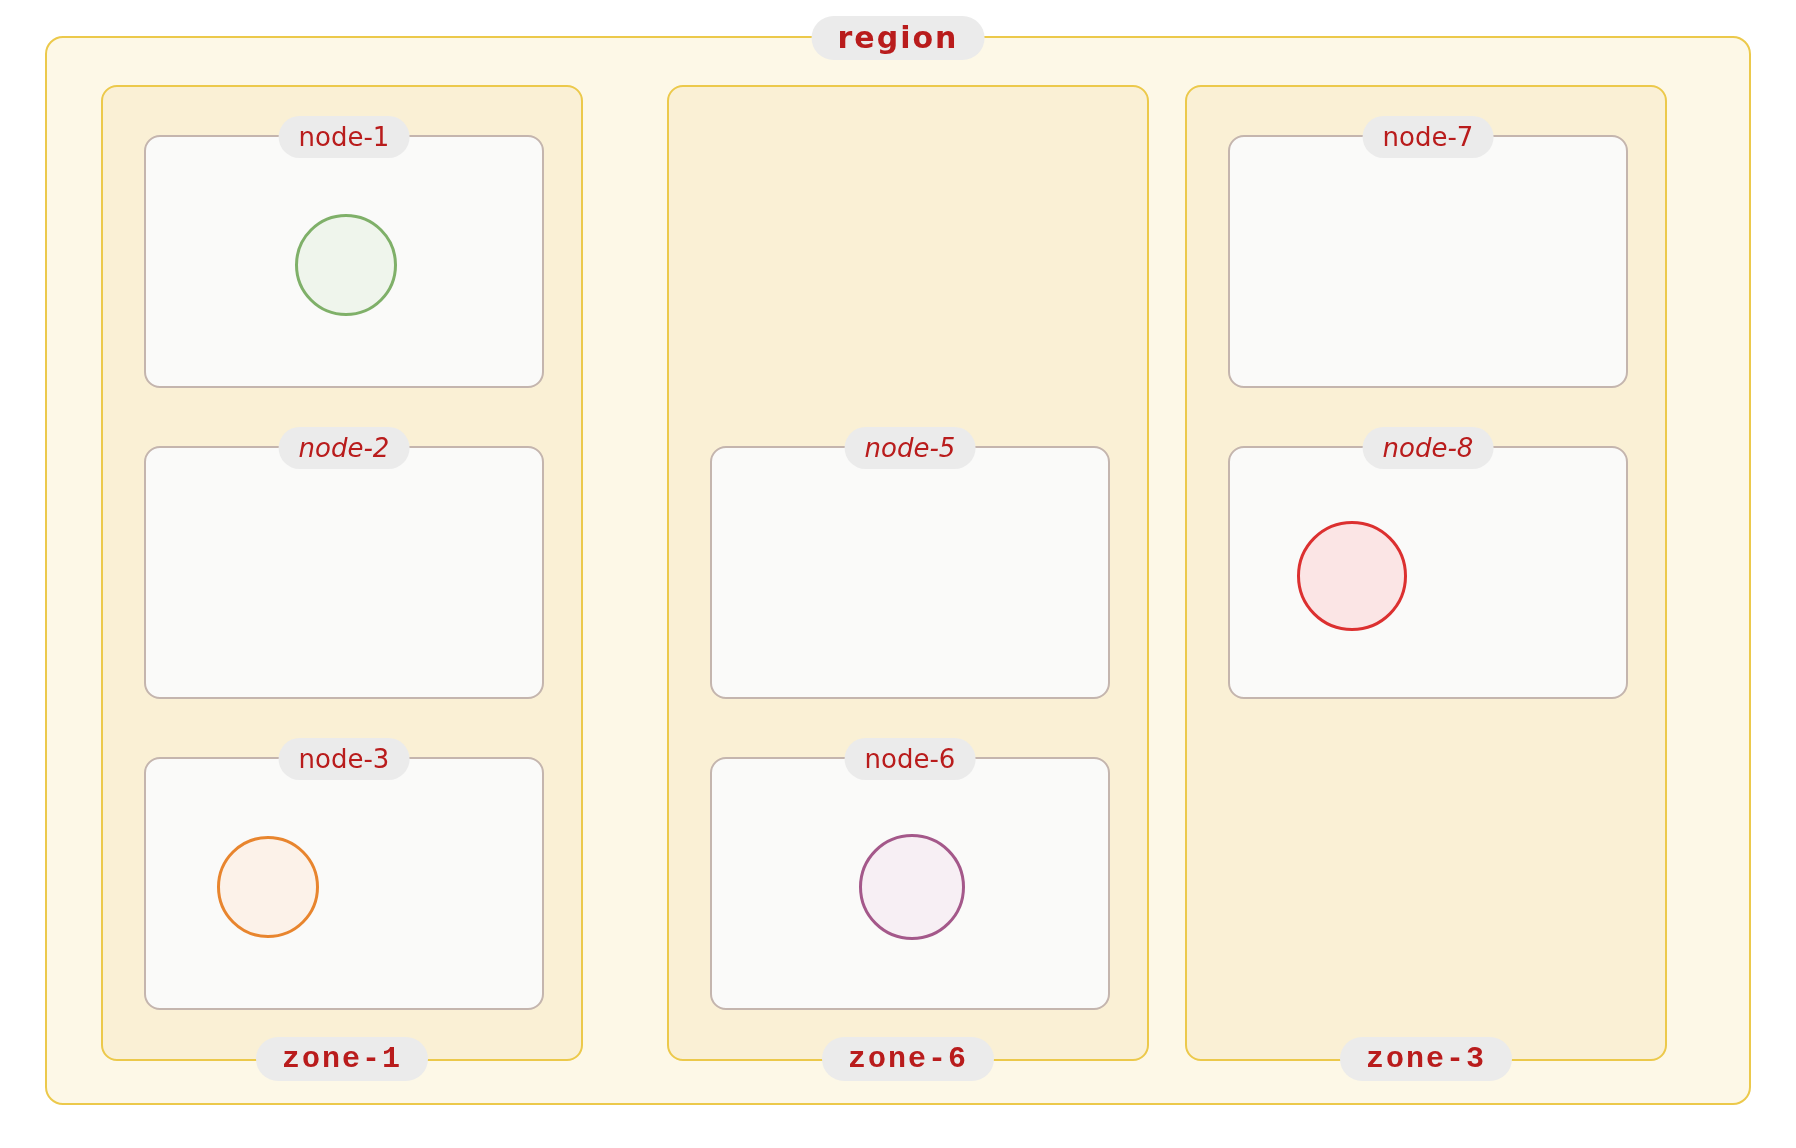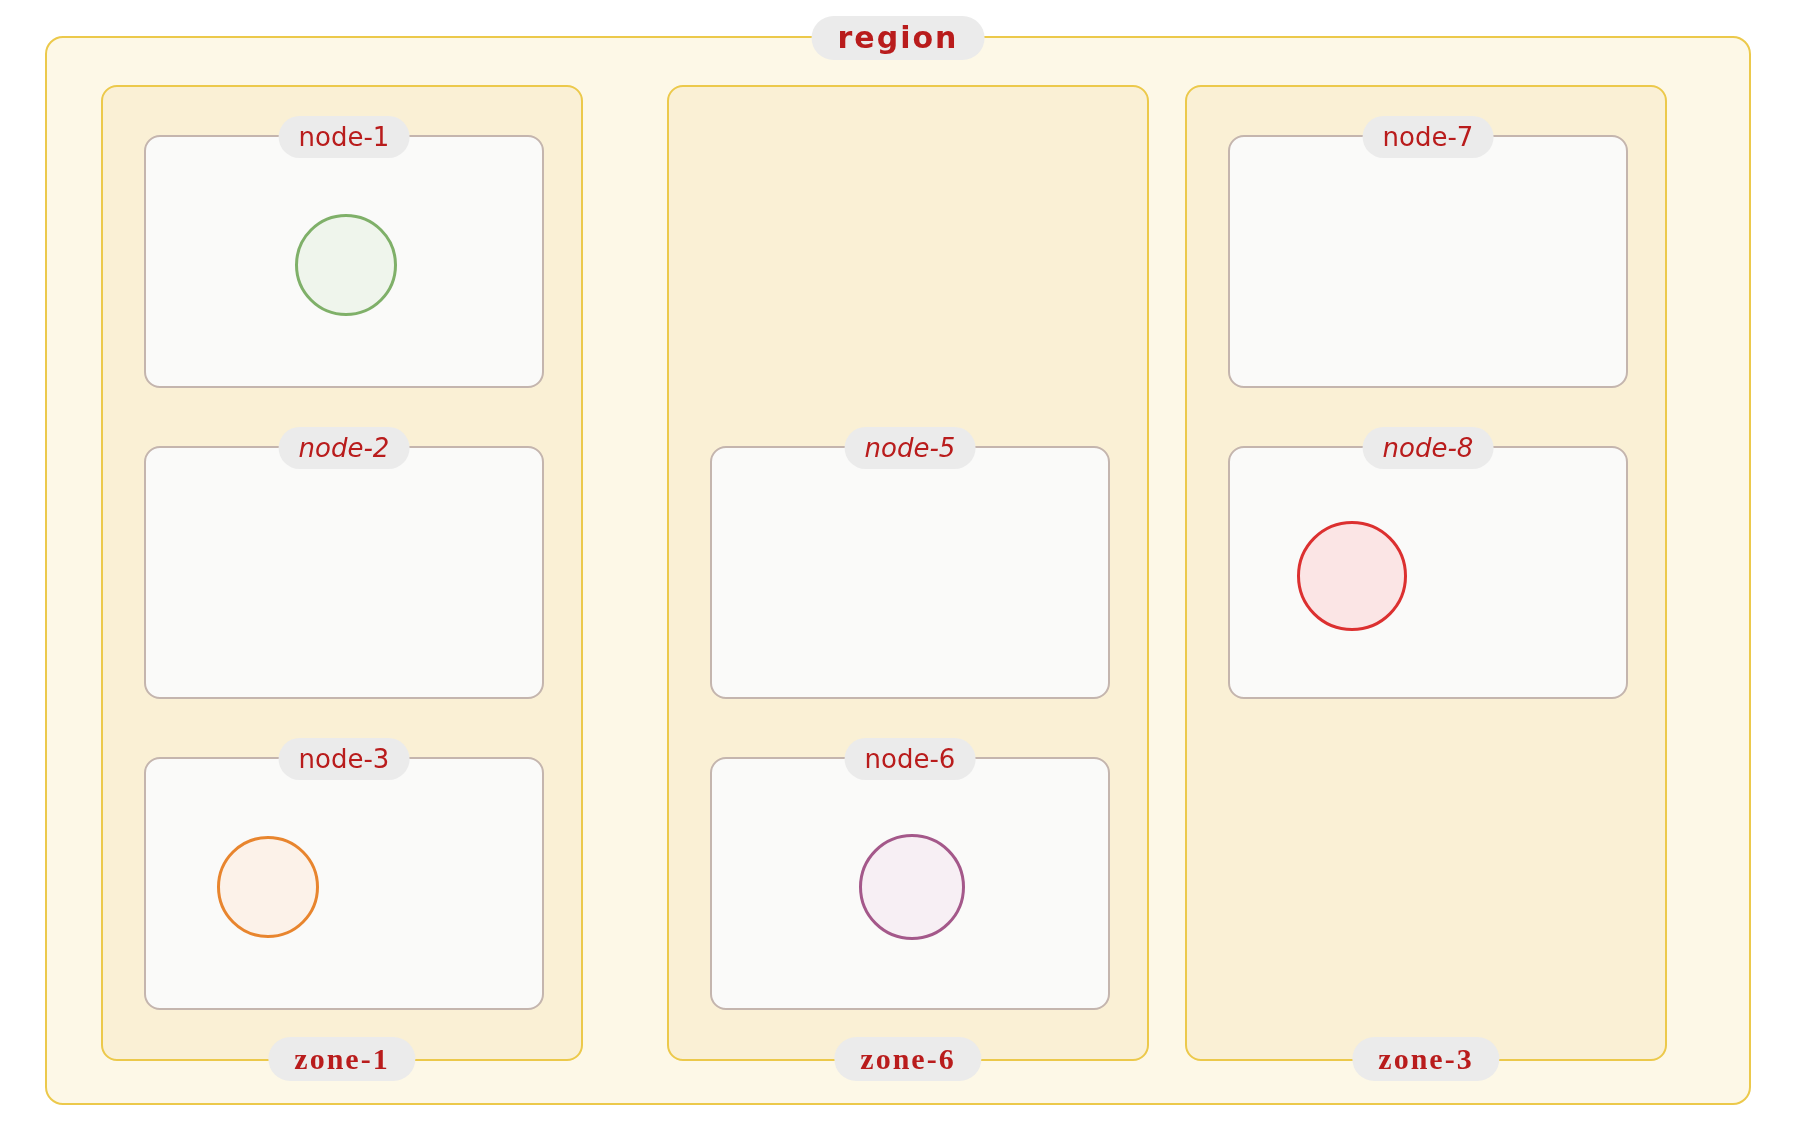--- a/index.html
+++ b/index.html
@@ -78,21 +78,21 @@
     font-size: 26px;
     height: 42px;
     padding: 0 20px;
     left: 50%;
     top: -21px;
     transform: translateX(-50%);
   }
 
   
   .zone-label {
-    font-family: Liberation Serif, serif;
+    font-family: Liberation Mono, monospace;
     font-weight: 700;
     font-size: 30px;
     letter-spacing: 2px;
     height: 44px;
     padding: 0 26px;
     left: 50%;
     bottom: -22px;
     transform: translateX(-50%);
   }
 

